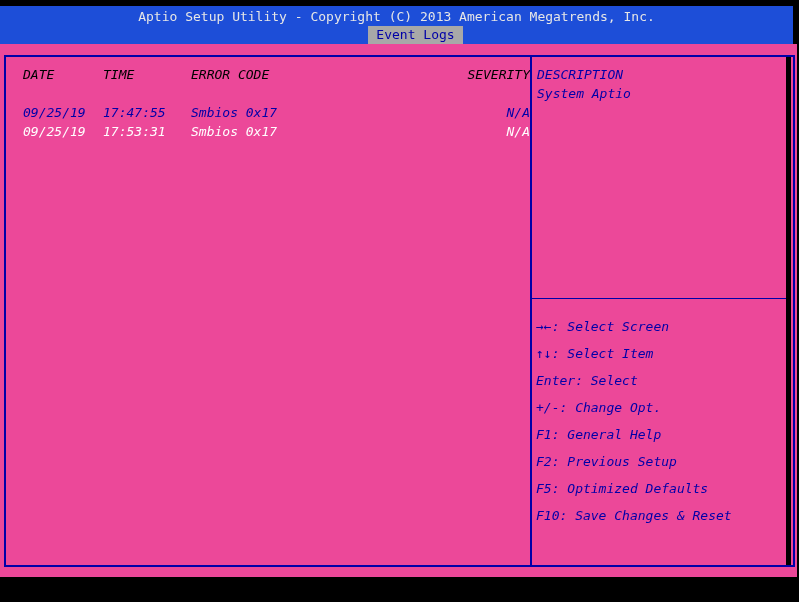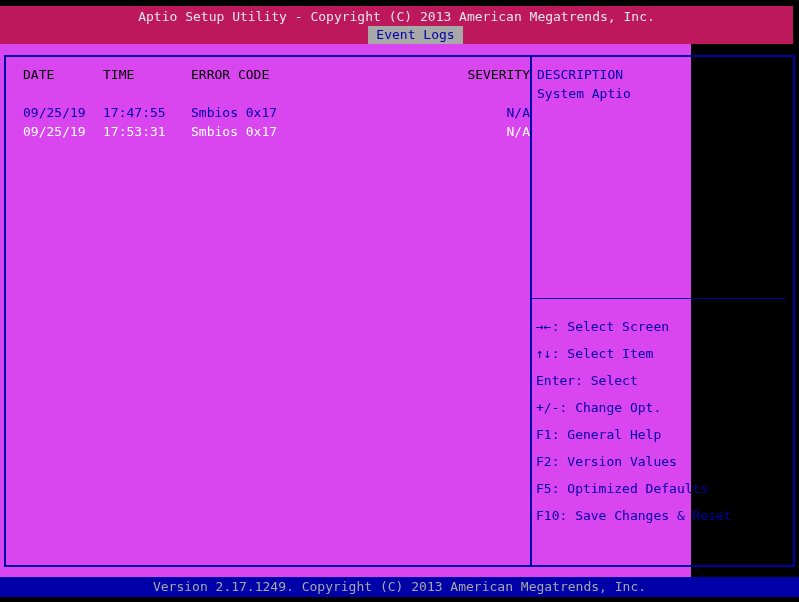--- a/index.html
+++ b/index.html
@@ -8,37 +8,38 @@
     background: #000000;
     font-family: "DejaVu Sans Mono", "Liberation Mono", monospace;
     font-size: 13px;
     overflow: hidden;
   }
   .screen { position: absolute; left: 0; top: 0; width: 799px; height: 602px; background: #000; }
 
   
   .titlebar {
     position: absolute; left: 0; top: 6px; width: 793px; height: 38px;
-    background: #be185d;
+    background: #1d4ed8;
     padding-left: 41px;
   }
   .title-text {
     position: absolute; left: 0; top: 1px; width: 100%; height: 20px;
     line-height: 20px; text-align: center; color: #E6E6E6;
   }
   .tab {
     position: absolute; left: 368px; top: 20px; width: 95px; height: 18px;
     background: #A8A8A8; color: #0000A8;
     line-height: 18px; text-align: center;
   }
 
   
   .main {
-    position: absolute; left: 0; top: 44px; width: 691px; height: 533px;
-    background: #d946ef;
+    position: absolute; left: 0; top: 44px; width: 797px; height: 533px;
+    background: #ec4899;
+    font-style: italic;
   }
   .box {
     position: absolute; left: 4px; top: 11px; width: 791px; height: 512px;
     border: 2px solid #0000A8;
   }
 
   
   .log-panel {
     position: absolute; left: 0; top: 0; width: 524px; height: 100%;
     padding: 8px 0 0 17px;
@@ -132,26 +133,23 @@
           <div>DESCRIPTION</div>
           <div>System Aptio</div>
         </div>
         <div class="hdivider"></div>
         <div class="help-section">
           <div class="help-line">→←: Select Screen</div>
           <div class="help-line">↑↓: Select Item</div>
           <div class="help-line">Enter: Select</div>
           <div class="help-line">+/-: Change Opt.</div>
           <div class="help-line">F1: General Help</div>
-          <div class="help-line">F2: Version Values</div>
+          <div class="help-line">F2: Previous Setup</div>
           <div class="help-line">F5: Optimized Defaults</div>
           <div class="help-line">F10: Save Changes &amp; Reset</div>
         </div>
       </div>
 
     </div>
   </div>
 
-  <div class="footerbar">
-    <div class="footer-text">Version 2.17.1249. Copyright (C) 2013 American Megatrends, Inc.</div>
-  </div>
 
 </div>
 
 </body></html>

